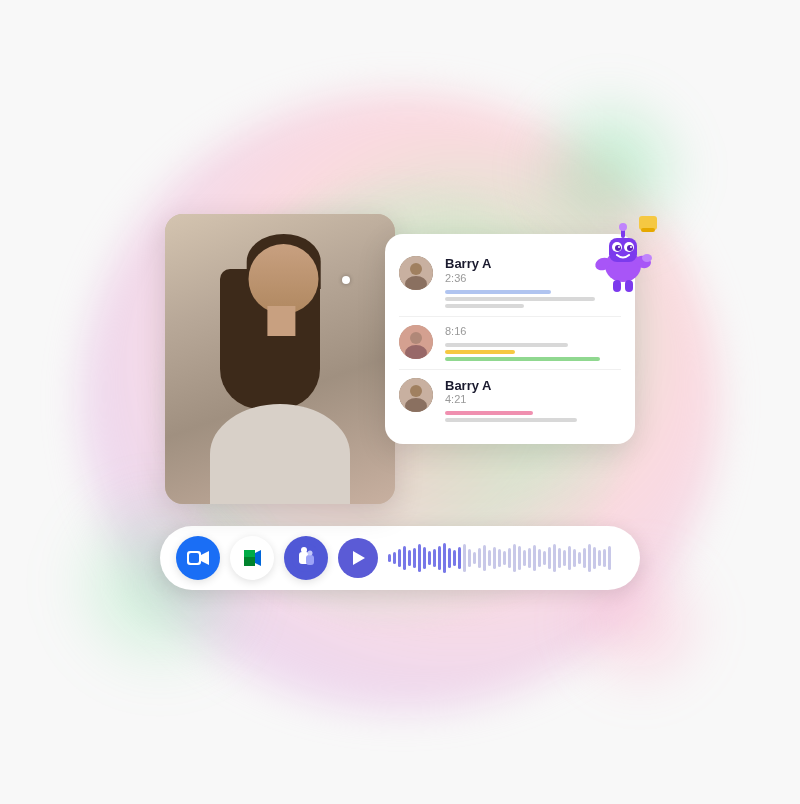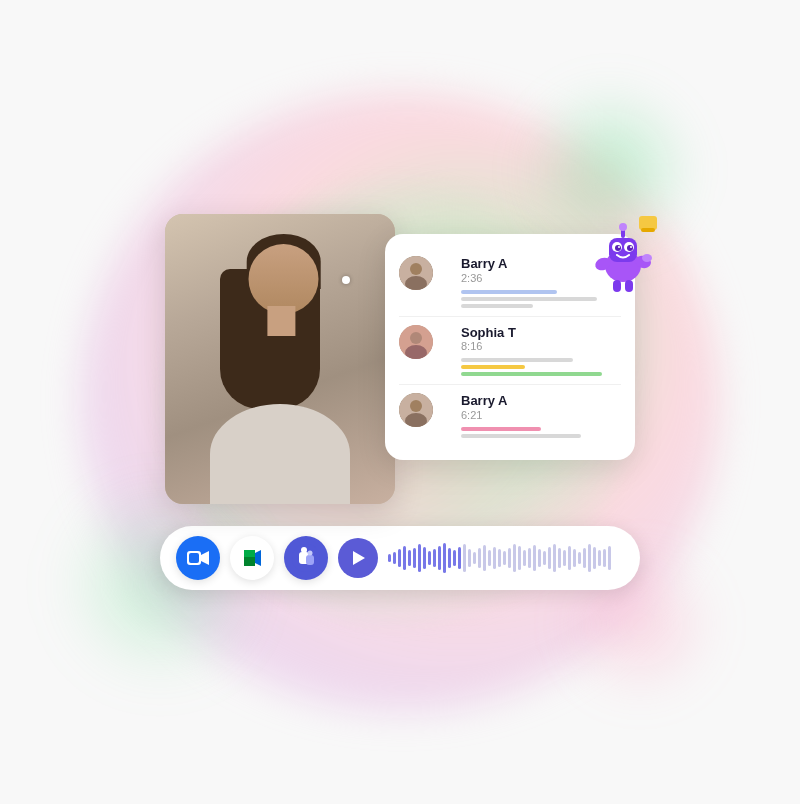--- a/index.html
+++ b/index.html
@@ -166,21 +166,21 @@
       box-shadow: 0 8px 30px rgba(0,0,0,0.12);
       padding: 14px;
       margin-left: -10px;
       margin-top: 20px;
       position: relative;
     }
 
     .panel-row {
       display: flex;
       align-items: flex-start;
-      gap: 28px;
+      gap: 12px;
       padding: 8px 0;
       border-bottom: 1px solid #f0f0f0;
     }
 
     .panel-row:last-child {
       border-bottom: none;
     }
 
     .avatar {
       width: 34px;
@@ -467,41 +467,40 @@
 
         <div class="panel-row">
           <div class="avatar avatar-sophia">
             <svg width="34" height="34" viewBox="0 0 34 34">
               <circle cx="17" cy="17" r="17" fill="#d4a090"></circle>
               <circle cx="17" cy="13" r="6" fill="#b08878"></circle>
               <ellipse cx="17" cy="28" rx="11" ry="8" fill="#986868"></ellipse>
             </svg>
           </div>
           <div class="panel-info">
-            <div class="panel-name">Sophia T</div>
             <div class="panel-time">8:16</div>
             <div class="bars-container">
               <div class="bar bar-sophia-1"></div>
               <div class="bar bar-sophia-2"></div>
               <div class="bar bar-sophia-3"></div>
             </div>
           </div>
         </div>
 
         <div class="panel-row">
           <div class="avatar avatar-barry">
             <svg width="34" height="34" viewBox="0 0 34 34">
               <circle cx="17" cy="17" r="17" fill="#c8b0a0"></circle>
               <circle cx="17" cy="13" r="6" fill="#a08060"></circle>
               <ellipse cx="17" cy="28" rx="11" ry="8" fill="#8a7060"></ellipse>
             </svg>
           </div>
           <div class="panel-info">
             <div class="panel-name">Barry A</div>
-            <div class="panel-time">6:21</div>
+            <div class="panel-time">4:21</div>
             <div class="bars-container">
               <div class="bar bar-barry2-1"></div>
               <div class="bar bar-barry2-2"></div>
             </div>
           </div>
         </div>
 
       </div>
     </div>
 

